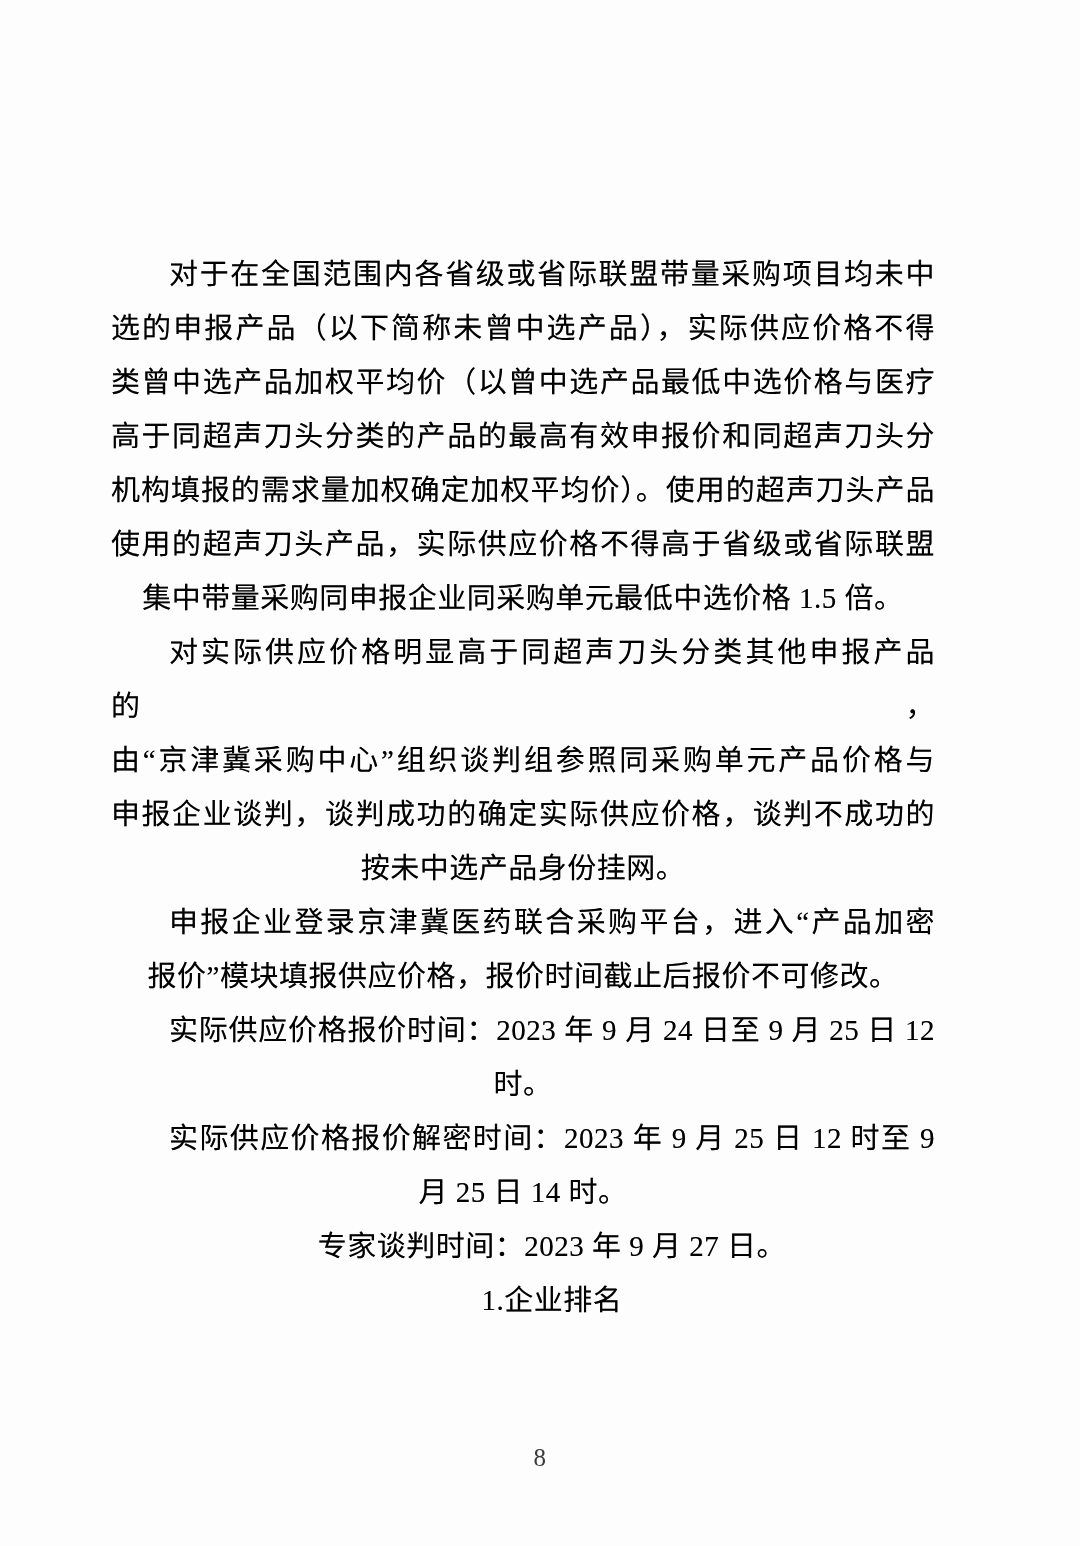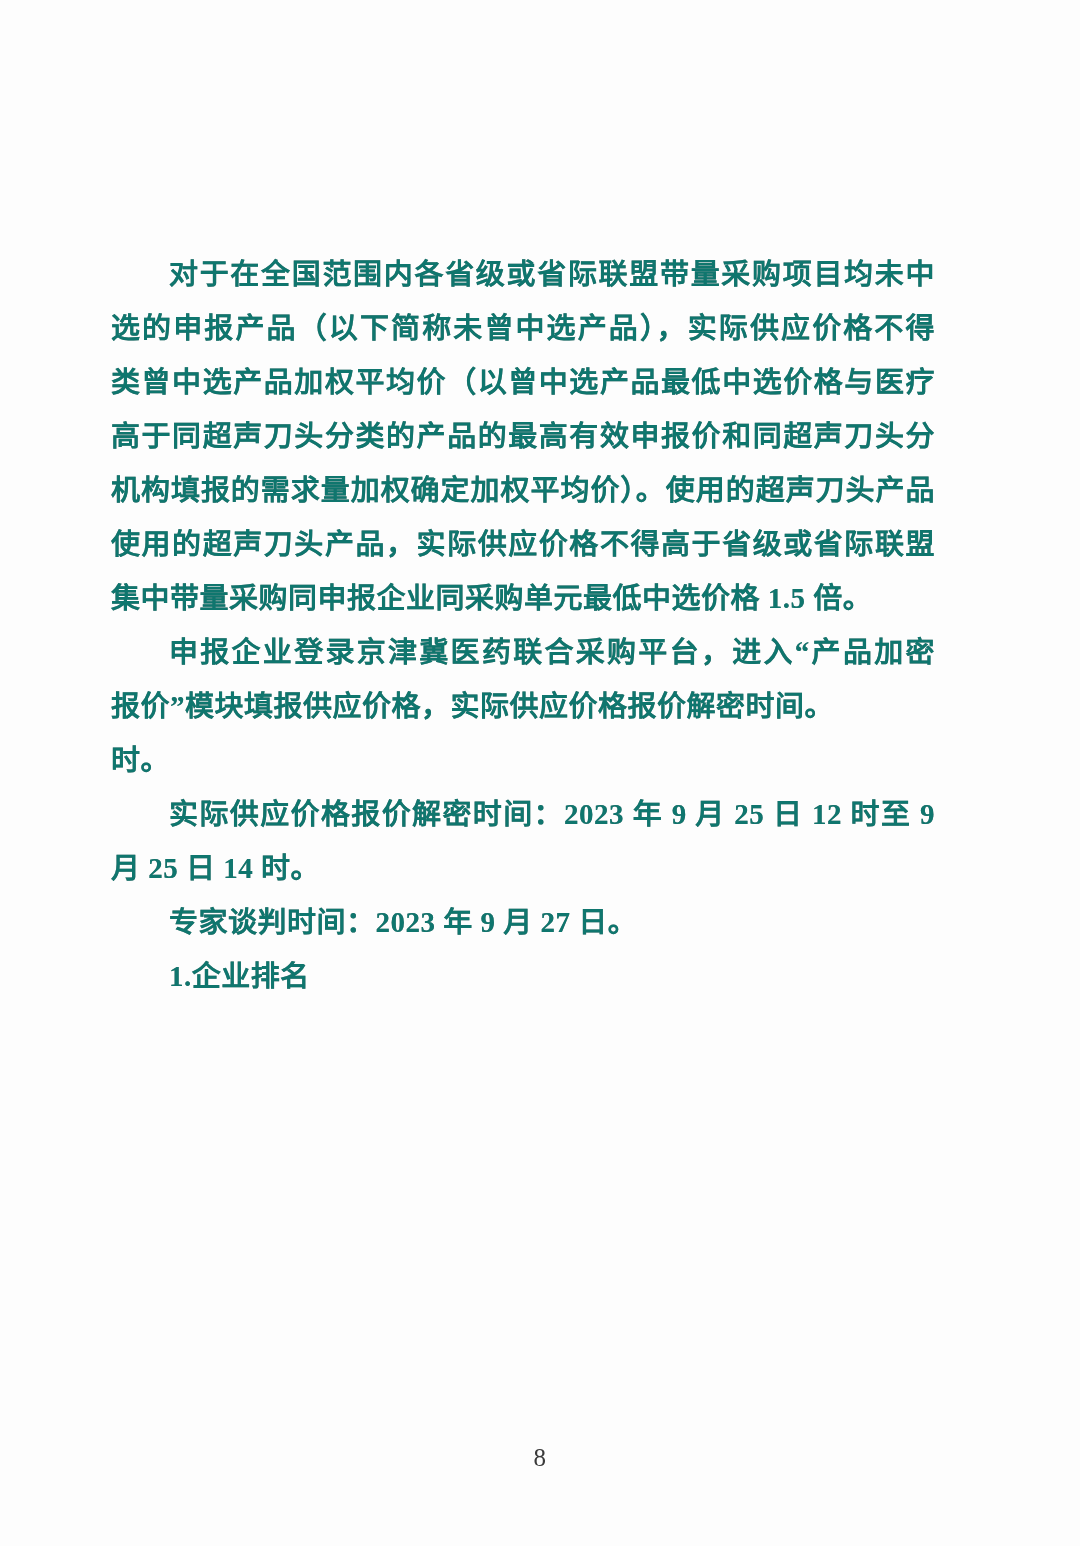--- a/index.html
+++ b/index.html
@@ -19,32 +19,31 @@
     left: 0; top: 0;
     width: 1080px;
     height: 1546px;
     background: #fdfdfd;
   }
   .content {
     position: absolute;
     left: 111px;
     top: 247px;
     width: 824px;
-    color: #0f766e;
+    color: #000000;
     font-size: 29px;
     line-height: 54px;
     text-shadow: 0 0 0.6px rgba(45,45,45,0.55);
-    font-weight: bold;
   }
   .para {
     margin: 0;
   }
   .line {
     width: 100%;
-    text-align: left;
+    text-align: center;
     white-space: normal;
     letter-spacing: 0.5px;
   }
   .line.fill {
     text-align: justify;
     text-align-last: justify;
     -moz-text-align-last: justify;
     text-justify: inter-character;
   }
   .line.ind {
@@ -71,24 +70,31 @@
       <div class="para">
         <div class="line fill ind">对于在全国范围内各省级或省际联盟带量采购项目均未中</div>
         <div class="line fill">选的申报产品（以下简称未曾中选产品），实际供应价格不得</div>
         <div class="line fill">类曾中选产品加权平均价（以曾中选产品最低中选价格与医疗</div>
         <div class="line fill">高于同超声刀头分类的产品的最高有效申报价和同超声刀头分</div>
         <div class="line fill">机构填报的需求量加权确定加权平均价）。使用的超声刀头产品</div>
         <div class="line fill">使用的超声刀头产品，实际供应价格不得高于省级或省际联盟</div>
         <div class="line">集中带量采购同申报企业同采购单元最低中选价格 1.5 倍。</div>
       </div>
       <div class="para">
-        <div class="line fill ind">申报企业登录京津冀医药联合采购平台，进入“产品加密</div>
-        <div class="line">报价”模块填报供应价格，实际供应价格报价解密时间。</div>
+        <div class="line fill ind">对实际供应价格明显高于同超声刀头分类其他申报产品的，</div>
+        <div class="line fill">由“京津冀采购中心”组织谈判组参照同采购单元产品价格与</div>
+        <div class="line fill">申报企业谈判，谈判成功的确定实际供应价格，谈判不成功的</div>
+        <div class="line">按未中选产品身份挂网。</div>
       </div>
       <div class="para">
+        <div class="line fill ind">申报企业登录京津冀医药联合采购平台，进入“产品加密</div>
+        <div class="line">报价”模块填报供应价格，报价时间截止后报价不可修改。</div>
+      </div>
+      <div class="para">
+        <div class="line fill ind">实际供应价格报价时间：2023 年 9 月 24 日至 9 月 25 日 12</div>
         <div class="line">时。</div>
       </div>
       <div class="para">
         <div class="line fill ind">实际供应价格报价解密时间：2023 年 9 月 25 日 12 时至 9</div>
         <div class="line">月 25 日 14 时。</div>
       </div>
       <div class="para">
         <div class="line ind">专家谈判时间：2023 年 9 月 27 日。</div>
       </div>
       <div class="para">

